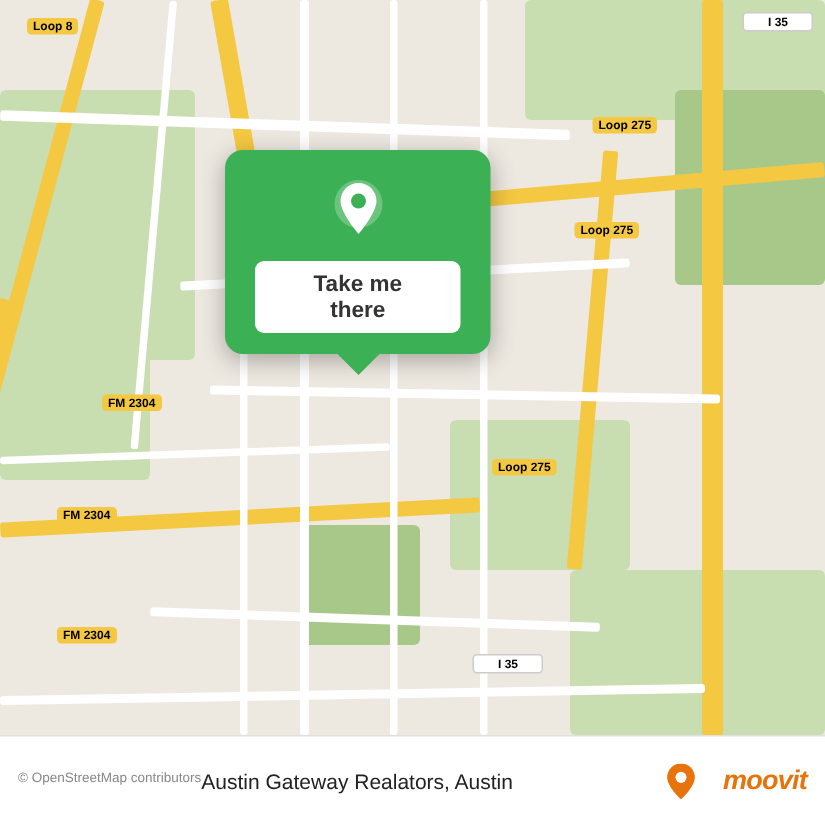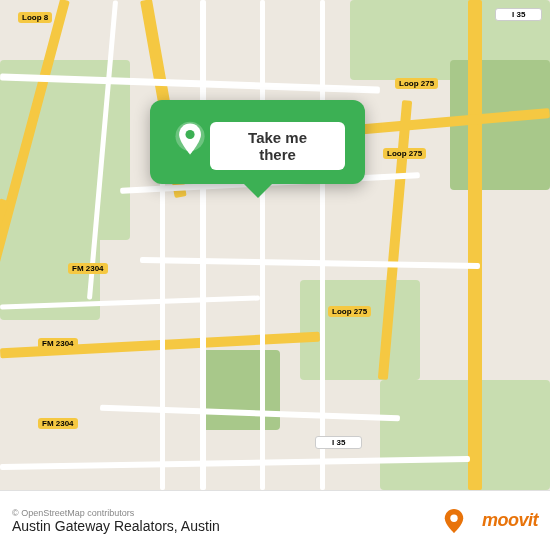--- a/index.html
+++ b/index.html
@@ -72,26 +72,26 @@
       padding: 1px 16px;
       white-space: nowrap;
       border: 1px solid #ccc;
     }
 
     
     #popup-card {
       position: absolute;
       top: 100px;
       left: 150px;
-      width: 215px;
+      width: 177px;
       background: #3cb054;
       border-radius: 12px;
       padding: 18px 20px 14px 20px;
       display: flex;
-      flex-direction: row;
+      flex-direction: column;
       align-items: center;
       box-shadow: 0 4px 16px rgba(0,0,0,0.3);
       z-index: 10;
     }
 
     #popup-card::after {
       content: '';
       position: absolute;
       bottom: -14px;
       left: 50%;
@@ -128,21 +128,21 @@
       background: white;
       display: flex;
       align-items: center;
       padding: 0 12px;
       border-top: 1px solid #e0e0e0;
       justify-content: space-between;
     }
 
     .bottom-left {
       display: flex;
-      flex-direction: column;
+      flex-direction: row;
     }
 
     .attribution {
       font-size: 9px;
       color: #888;
     }
 
     .location-name {
       font-size: 14px;
       color: #222;

